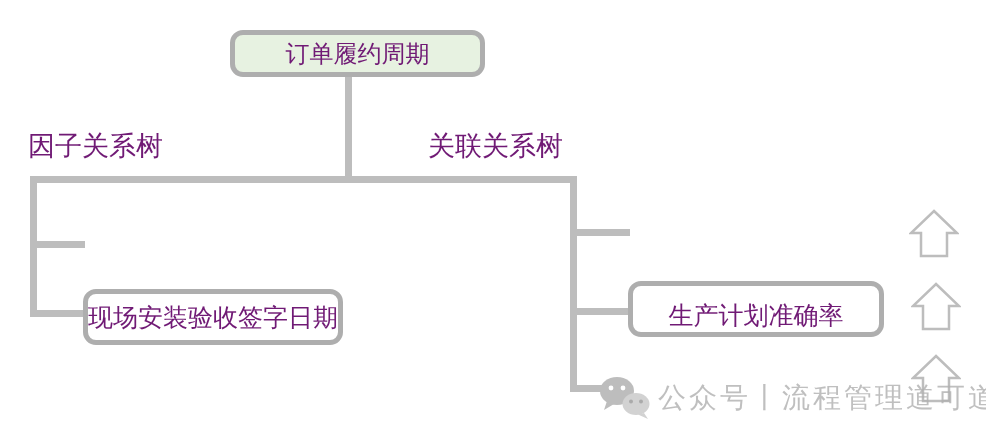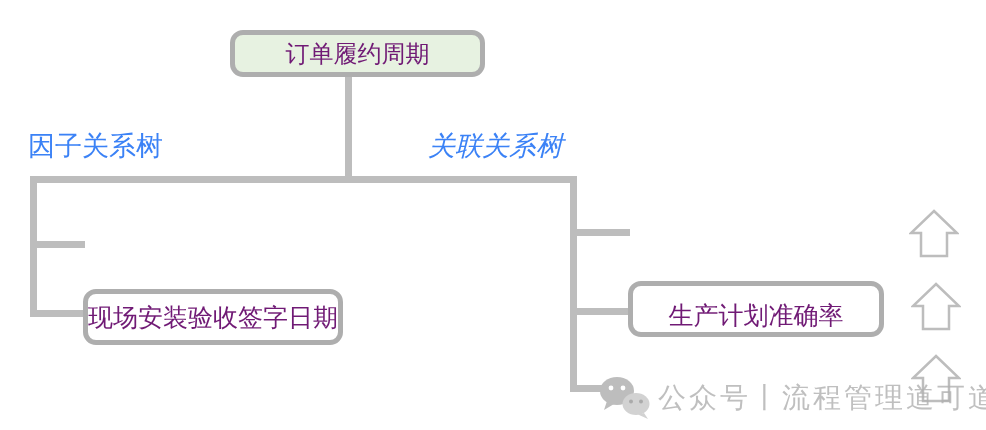--- a/index.html
+++ b/index.html
@@ -34,21 +34,21 @@
     z-index: 2;
     white-space: nowrap;
   }
   .node.root {
     background: #e7f2e1;
     font-size: 24px;
   }
   .tree-title {
     position: absolute;
     font-size: 27px;
-    color: #3b82f6;
+    color: #701a75;
     z-index: 2;
     white-space: nowrap;
   }
   .arrow {
     position: absolute;
     z-index: 3;
   }
   .watermark {
     position: absolute;
     left: 598px;
@@ -76,21 +76,21 @@
   <div class="line" style="left:30px; top:176px; width:547px; height:7px;"></div>
   <div class="line" style="left:30px; top:176px; width:7px; height:141px;"></div>
   <div class="line" style="left:36px; top:241px; width:49px; height:7px;"></div>
   <div class="line" style="left:36px; top:310px; width:49px; height:7px;"></div>
   <div class="line" style="left:570px; top:176px; width:7px; height:216px;"></div>
   <div class="line" style="left:576px; top:229px; width:54px; height:7px;"></div>
   <div class="line" style="left:576px; top:308px; width:54px; height:7px;"></div>
   <div class="line" style="left:576px; top:385px; width:54px; height:7px;"></div>
 
   <div class="tree-title" style="left:28px; top:128px;">因子关系树</div>
-  <div class="tree-title" style="left:428px; top:128px;font-style:italic;">关联关系树</div>
+  <div class="tree-title" style="left:428px; top:128px;">关联关系树</div>
 
   <div class="node root" style="left:230px; top:30px; width:255px; height:47px;">
     <span>订单履约周期</span>
   </div>
 
   <div class="node" style="left:83px; top:289px; width:260px; height:56px;">
     <span>现场安装验收签字日期</span>
   </div>
 
   <div class="node" style="left:628px; top:281px; width:256px; height:56px;align-items:flex-end;">

